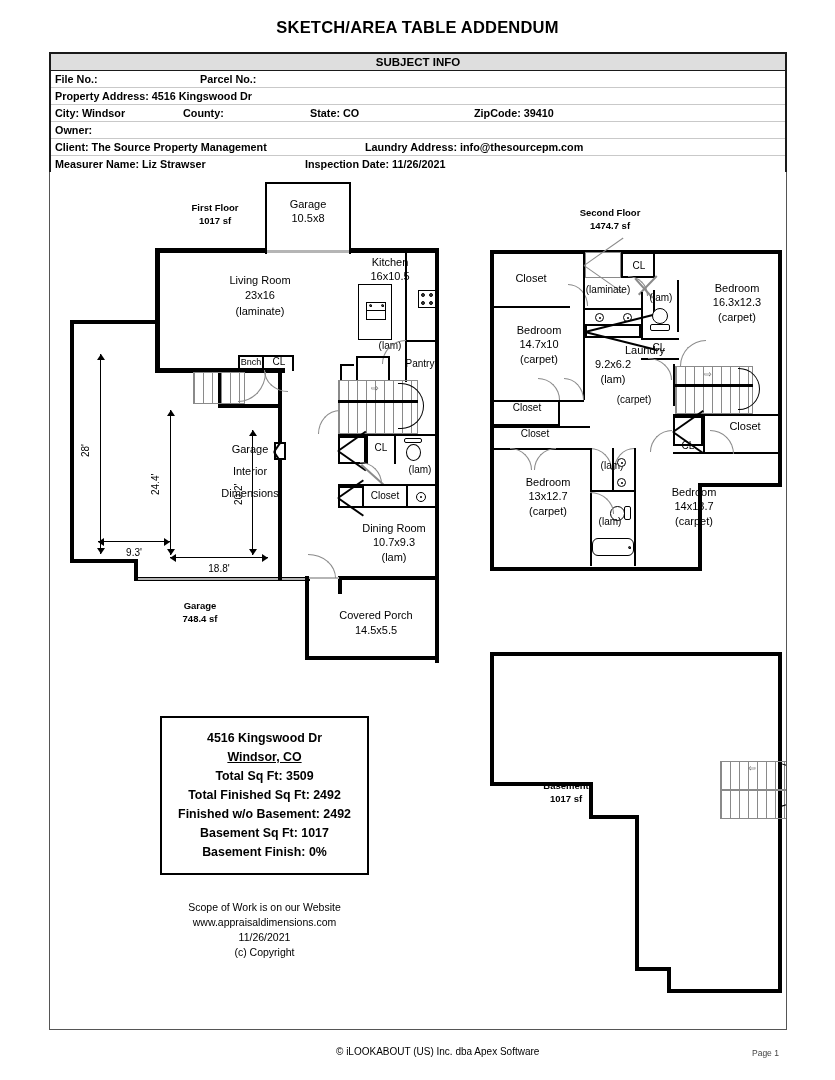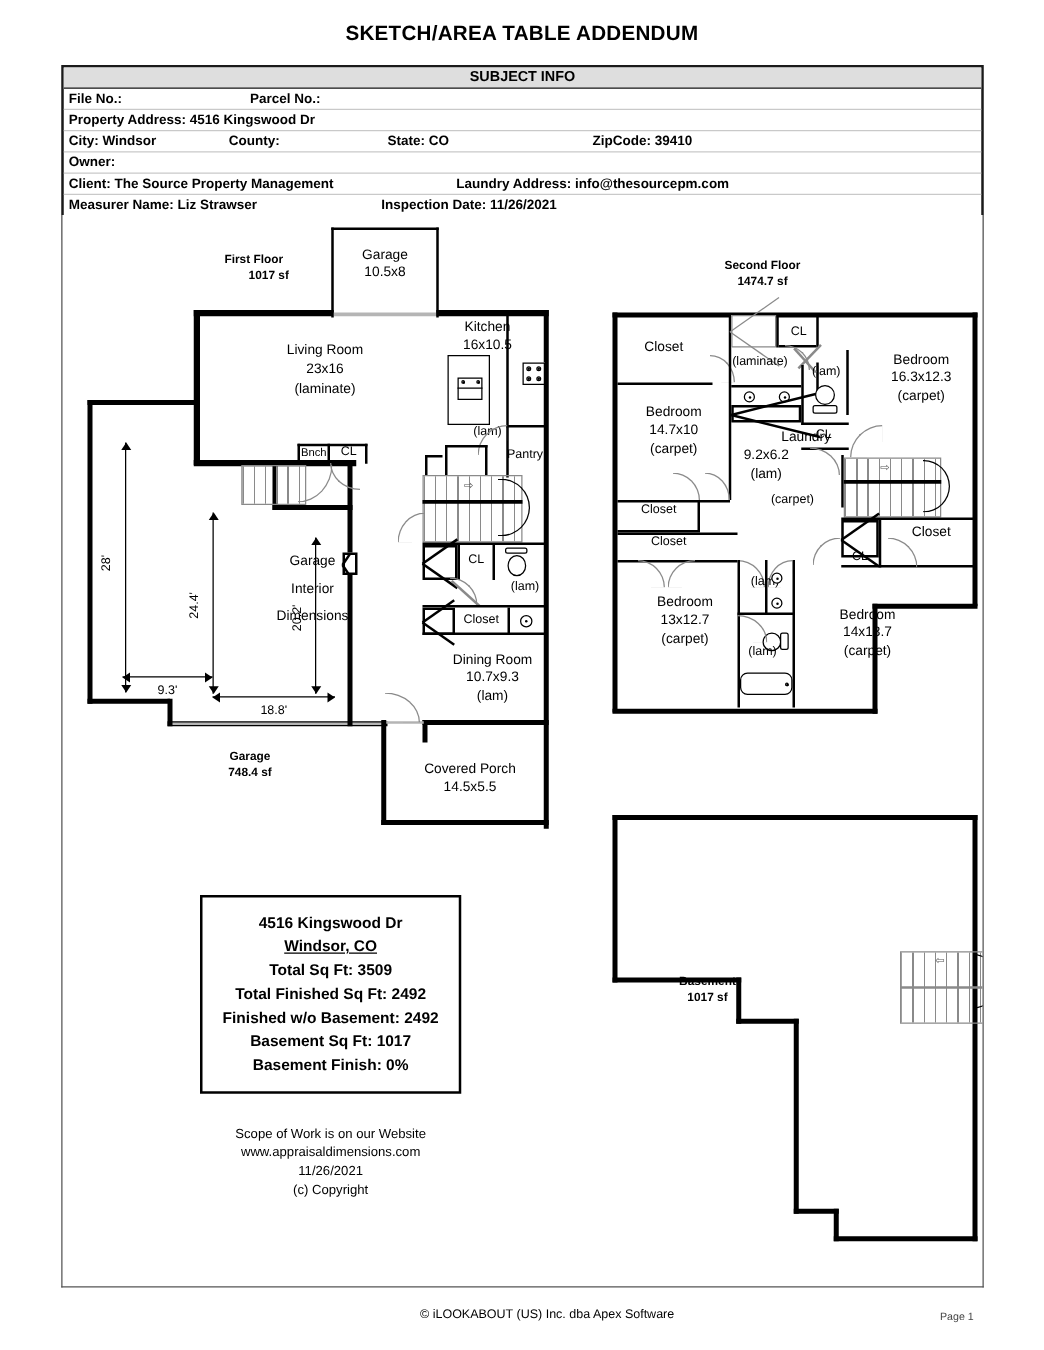--- a/index.html
+++ b/index.html
@@ -258,21 +258,21 @@
   <div class="srow">
     <span class="cell" style="left:0px">Measurer Name: Liz Strawser</span>
     <span class="cell" style="left:250px">Inspection Date: 11/26/2021</span>
   </div>
 
   <div class="band nob" style="border-top:1px solid #1a1a1a">SKETCH</div>
 </div>
 
 <div id="sketch-frame">
 
-  <div class="lbl bold" style="left:108px; top:30px; width:90px;">First Floor</div>
+  <div class="lbl bold" style="left:120px; top:30px; width:90px;">First Floor</div>
   <div class="lbl bold" style="left:120px; top:43px; width:90px;">1017 sf</div>
 
   <div class="iwall" style="left:215px; top:10px; width:2px; height:72px;"></div>
   <div class="iwall" style="left:215px; top:10px; width:86px; height:2px;"></div>
   <div class="iwall" style="left:299px; top:10px; width:2px; height:72px;"></div>
   <div class="lbl" style="left:215px; top:26px; width:86px;">Garage</div>
   <div class="lbl" style="left:215px; top:40px; width:86px;">10.5x8</div>
 
   <div class="wall" style="left:105px; top:76px; width:112px; height:5px;"></div>
   <div class="grey-seg" style="left:217px; top:78px; width:82px; height:3px;"></div>

